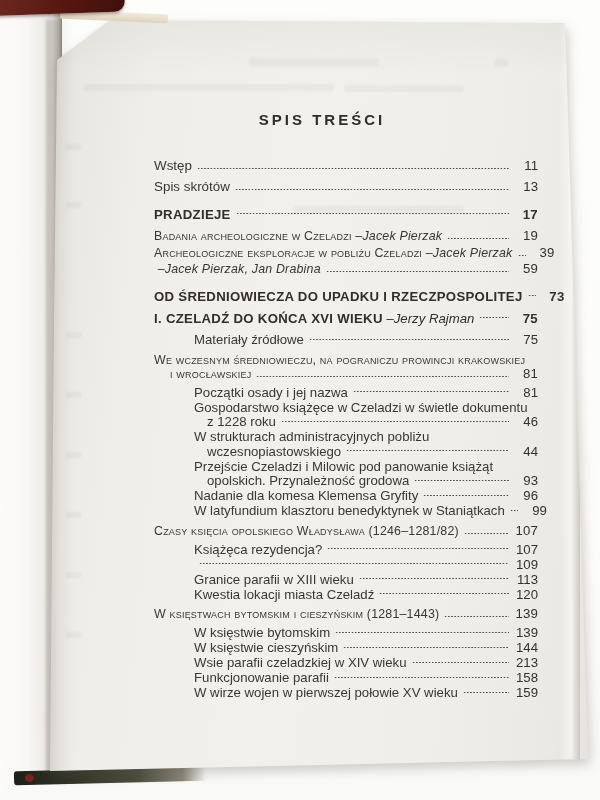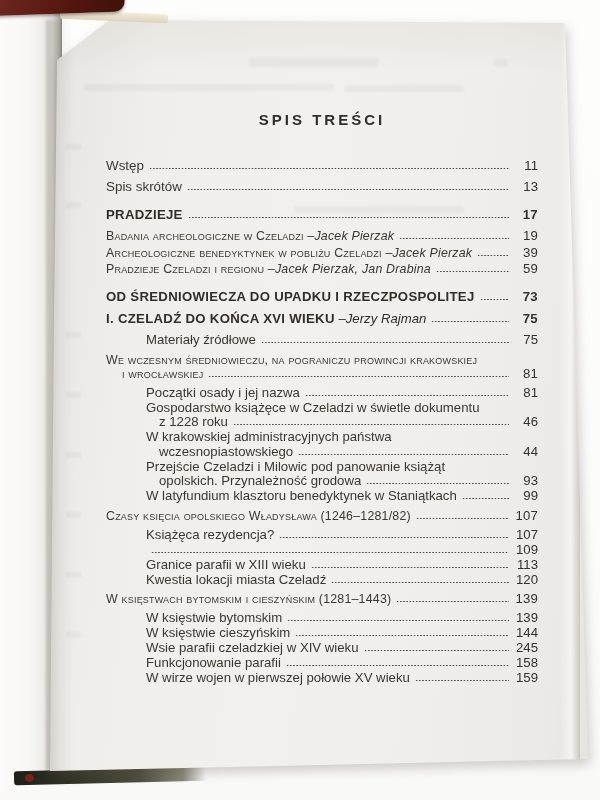--- a/index.html
+++ b/index.html
@@ -61,45 +61,45 @@
   
   .ghost{position:absolute;background:#5c636e;opacity:.06;filter:blur(1.2px);border-radius:2px;}
 
   
   .toc{position:absolute;left:62px;top:98px;width:432px;}
   .toc-title{
     margin:0;text-align:center;font-size:15px;line-height:16px;font-weight:700;
     letter-spacing:3px;color:#322d27;
   }
   .toc-list{margin-top:30px;}
-  .entry{margin-top:2px;}
+  .entry{margin-top:2px;margin-left:48px;}
   .line{display:flex;align-items:baseline;line-height:14.5px;white-space:nowrap;}
   .leader{
     flex:1 1 auto;min-width:8px;height:3px;margin:0 3px 2px 5px;
     background-image:radial-gradient(circle,#4e4a43 .65px,rgba(0,0,0,0) 1px);
     background-size:3.2px 3px;background-repeat:repeat-x;background-position:0 100%;
   }
   .pagenum{min-width:26px;text-align:right;font-size:13.2px;color:#35302a;}
   .dash{font-variant:normal;}
   .author{font-variant:normal;font-style:italic;letter-spacing:.2px;}
 
   .style-plain{margin-top:6px;font-size:13.4px;}
   .style-plain .line{line-height:15px;}
 
   .style-bold{font-weight:700;font-size:13.2px;letter-spacing:.3px;color:#322d27;}
-  .style-bold .line{line-height:15px;}
+  .style-bold .line{line-height:15px;align-items:center;}
   .style-bold .author,.style-bold .dash{font-weight:400;letter-spacing:0;}
 
   .style-sc{margin-top:2.5px;font-size:12.4px;letter-spacing:.2px;}
   .style-sc .line{line-height:14px;}
   .style-sc .txt{font-variant:small-caps;}
   .style-sc .line.cont{padding-left:16px;}
 
   .style-sub{margin-top:.5px;font-size:13.2px;}
-  .style-sub .line{line-height:14.5px;padding-left:40px;}
+  .style-sub .line{line-height:14.5px;padding-left:40px;align-items:center;}
   .style-sub .line.cont{padding-left:53px;}
 
   .gap-small{margin-top:5px;}
   .gap-medium{margin-top:7px;}
   .gap-large{margin-top:13px;}
 </style>
 </head>
 <body>
 
 <div class="photo">
@@ -154,30 +154,29 @@
               <div class="line leaderline">
                 <span class="txt">Badania archeologiczne w Czeladzi</span>
                 <span class="dash">&nbsp;– </span>
                 <em class="author">Jacek Pierzak</em>
                 <span class="leader"></span>
                 <span class="pagenum">19</span>
               </div>
             </div>
             <div class="entry style-sc">
               <div class="line leaderline">
-                <span class="txt">Archeologiczne benedyktynek w pobliżu Czeladzi</span>
+                <span class="txt">Archeologiczne eksploracje w pobliżu Czeladzi</span>
                 <span class="dash">&nbsp;– </span>
                 <em class="author">Jacek Pierzak</em>
                 <span class="leader"></span>
                 <span class="pagenum">39</span>
               </div>
             </div>
             <div class="entry style-sc">
               <div class="line leaderline">
-                <span class="txt">Pradzieje Czeladzi i regionu</span>
                 <span class="dash">&nbsp;– </span>
                 <em class="author">Jacek Pierzak, Jan Drabina</em>
                 <span class="leader"></span>
                 <span class="pagenum">59</span>
               </div>
             </div>
             <div class="entry style-bold gap-large">
               <div class="line leaderline">
                 <span class="txt">OD ŚREDNIOWIECZA DO UPADKU I RZECZPOSPOLITEJ</span>
                 <span class="leader"></span>
@@ -222,40 +221,47 @@
                 <span class="txt">Gospodarstwo książęce w Czeladzi w świetle dokumentu</span>
               </div>
               <div class="line cont leaderline">
                 <span class="txt">z 1228 roku</span>
                 <span class="leader"></span>
                 <span class="pagenum">46</span>
               </div>
             </div>
             <div class="entry style-sub">
               <div class="line firstline">
-                <span class="txt">W krakowskiej administracyjnych państwa</span>
+                <span class="txt">W strukturach administracyjnych pobliżu</span>
               </div>
               <div class="line cont leaderline">
                 <span class="txt">wczesnopiastowskiego</span>
                 <span class="leader"></span>
                 <span class="pagenum">44</span>
               </div>
             </div>
             <div class="entry style-sub">
               <div class="line firstline">
                 <span class="txt">Przejście Czeladzi i Milowic pod panowanie książąt</span>
               </div>
               <div class="line cont leaderline">
                 <span class="txt">opolskich. Przynależność grodowa</span>
                 <span class="leader"></span>
                 <span class="pagenum">93</span>
               </div>
             </div>
             <div class="entry style-sub">
               <div class="line leaderline">
+                <span class="txt">Nadanie dla komesa Klemensa Gryfity</span>
+                <span class="leader"></span>
+                <span class="pagenum">96</span>
+              </div>
+            </div>
+            <div class="entry style-sub">
+              <div class="line leaderline">
                 <span class="txt">W latyfundium klasztoru benedyktynek w Staniątkach</span>
                 <span class="leader"></span>
                 <span class="pagenum">99</span>
               </div>
             </div>
             <div class="entry style-sc gap-small">
               <div class="line leaderline">
                 <span class="txt">Czasy księcia opolskiego Władysława (1246–1281/82)</span>
                 <span class="leader"></span>
                 <span class="pagenum">107</span>
@@ -306,21 +312,21 @@
               <div class="line leaderline">
                 <span class="txt">W księstwie cieszyńskim</span>
                 <span class="leader"></span>
                 <span class="pagenum">144</span>
               </div>
             </div>
             <div class="entry style-sub">
               <div class="line leaderline">
                 <span class="txt">Wsie parafii czeladzkiej w XIV wieku</span>
                 <span class="leader"></span>
-                <span class="pagenum">245</span>
+                <span class="pagenum">213</span>
               </div>
             </div>
             <div class="entry style-sub">
               <div class="line leaderline">
                 <span class="txt">Funkcjonowanie parafii</span>
                 <span class="leader"></span>
                 <span class="pagenum">158</span>
               </div>
             </div>
             <div class="entry style-sub">

